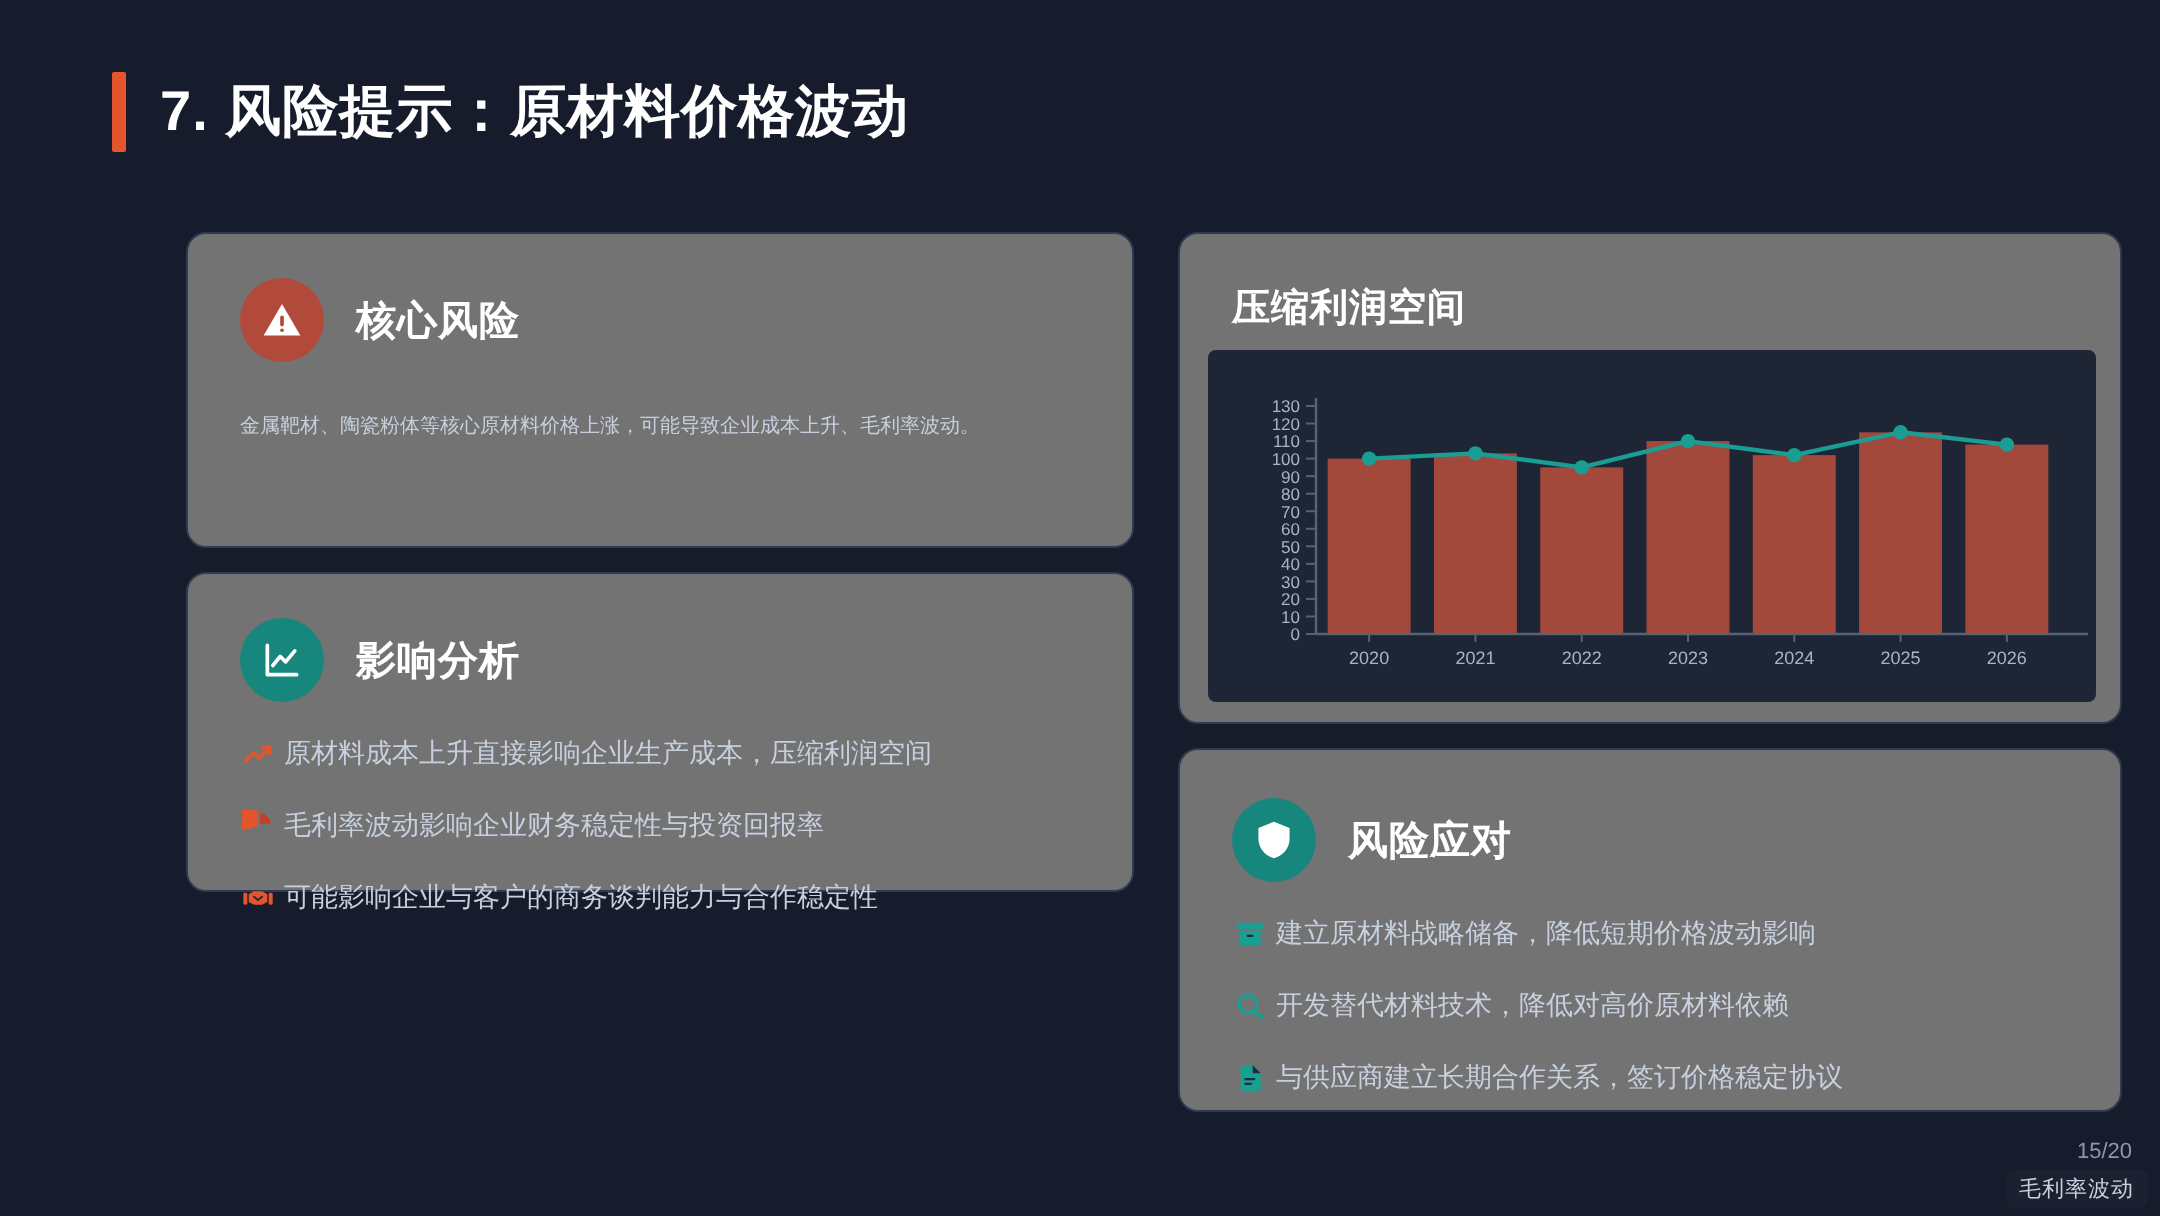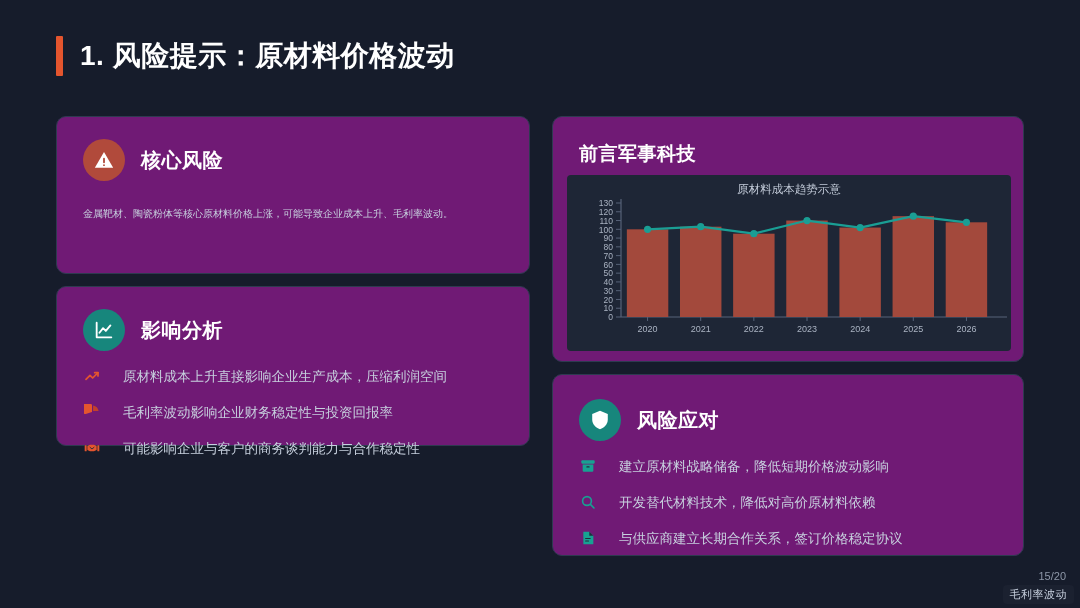--- a/index.html
+++ b/index.html
@@ -37,25 +37,26 @@
     font-size: 28px;
     font-weight: bold;
     letter-spacing: 0.5px;
     color: #ffffff;
     white-space: nowrap;
   }
 
   
   .card {
     position: absolute;
-    background: #701a75;
+    background: #737373;
     border: 1px solid #2e3purple;
     border: 1px solid #2e3a50;
     border-radius: 10px;
     box-sizing: border-box;
+    margin-left: 37px;
   }
   .card-core   { left: 56px;  top: 116px; width: 474px; height: 158px; }
   .card-impact { left: 56px;  top: 286px; width: 474px; height: 160px; }
   .card-chart  { left: 552px; top: 116px; width: 472px; height: 246px; }
   .card-resp   { left: 552px; top: 374px; width: 472px; height: 182px; }
 
   .card-head {
     display: flex;
     align-items: center;
     gap: 16px;
@@ -91,21 +92,22 @@
   }
 
   
   .bullets {
     margin: 16px 0 0 26px;
     padding: 0;
     list-style: none;
   }
   .bullets li {
     display: flex;
-    gap: 23px;
+    align-items: center;
+    gap: 5px;
     font-size: 13.5px;
     line-height: 19px;
     color: #c7d0de;
     margin-bottom: 17px;
   }
   .bullets .bi {
     width: 17px;
     height: 17px;
     flex: 0 0 auto;
     display: flex;
@@ -166,21 +168,21 @@
     letter-spacing: 0.5px;
   }
 </style>
 </head>
 <body>
 
 <div class="slide">
 
   <div class="title-row">
     <div class="title-bar"></div>
-    <div class="title-text">1. 风险提示：原材料价格波动</div>
+    <div class="title-text">7. 风险提示：原材料价格波动</div>
   </div>
 
   <div class="card card-core">
     <div class="card-head">
       <div class="badge-icon badge-red">
         <svg width="22" height="22" viewBox="0 0 24 24" fill="#ffffff">
           <path d="M12 3.3 L22 20.5 H2 Z"></path>
           <rect x="11" y="9.5" width="2" height="6" rx="1" fill="#b14a3b"></rect>
           <rect x="11" y="16.6" width="2" height="2" rx="1" fill="#b14a3b"></rect>
         </svg>
@@ -227,23 +229,22 @@
             <path d="M5 9 L9 7 H15 L19 9 V15 L15 17 H9 L5 15 Z"></path>
             <path d="M9 11 L12 13.5 L15 11" fill="none" stroke="#222b3d" stroke-width="1.4" stroke-linecap="round"></path>
           </svg>
         </span>
         <span>可能影响企业与客户的商务谈判能力与合作稳定性</span>
       </li>
     </ul>
   </div>
 
   <div class="card card-chart">
-    <div class="chart-card-title">前言军事科技</div>
+    <div class="chart-card-title">压缩利润空间</div>
     <div class="chart-area">
-      <div class="chart-title">原材料成本趋势示意</div>
       <svg class="plot" id="plot-svg" viewBox="0 0 444 176" preserveAspectRatio="none">
           <line x1="49" y1="142" x2="54" y2="142" stroke="#566278" stroke-width="1"></line>
           <text x="46" y="145.2" text-anchor="end" font-size="8.5" fill="#aab3c2" font-family="&quot;Liberation Sans&quot;, sans-serif">0</text>
           <line x1="49" y1="133.23076923076923" x2="54" y2="133.23076923076923" stroke="#566278" stroke-width="1"></line>
           <text x="46" y="136.43076923076922" text-anchor="end" font-size="8.5" fill="#aab3c2" font-family="&quot;Liberation Sans&quot;, sans-serif">10</text>
           <line x1="49" y1="124.46153846153845" x2="54" y2="124.46153846153845" stroke="#566278" stroke-width="1"></line>
           <text x="46" y="127.66153846153846" text-anchor="end" font-size="8.5" fill="#aab3c2" font-family="&quot;Liberation Sans&quot;, sans-serif">20</text>
           <line x1="49" y1="115.6923076923077" x2="54" y2="115.6923076923077" stroke="#566278" stroke-width="1"></line>
           <text x="46" y="118.8923076923077" text-anchor="end" font-size="8.5" fill="#aab3c2" font-family="&quot;Liberation Sans&quot;, sans-serif">30</text>
           <line x1="49" y1="106.92307692307692" x2="54" y2="106.92307692307692" stroke="#566278" stroke-width="1"></line>

